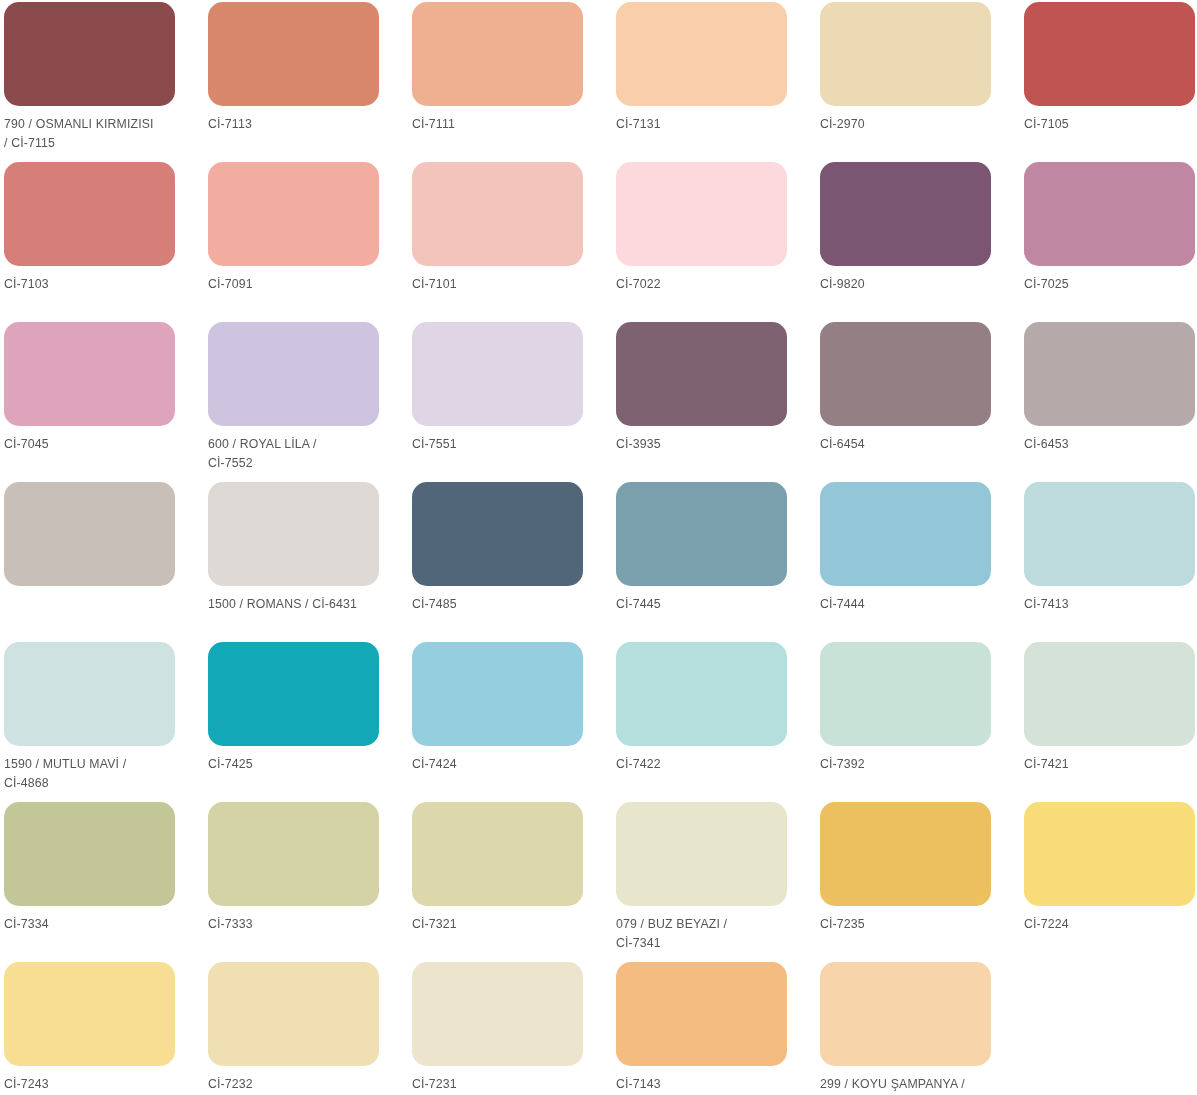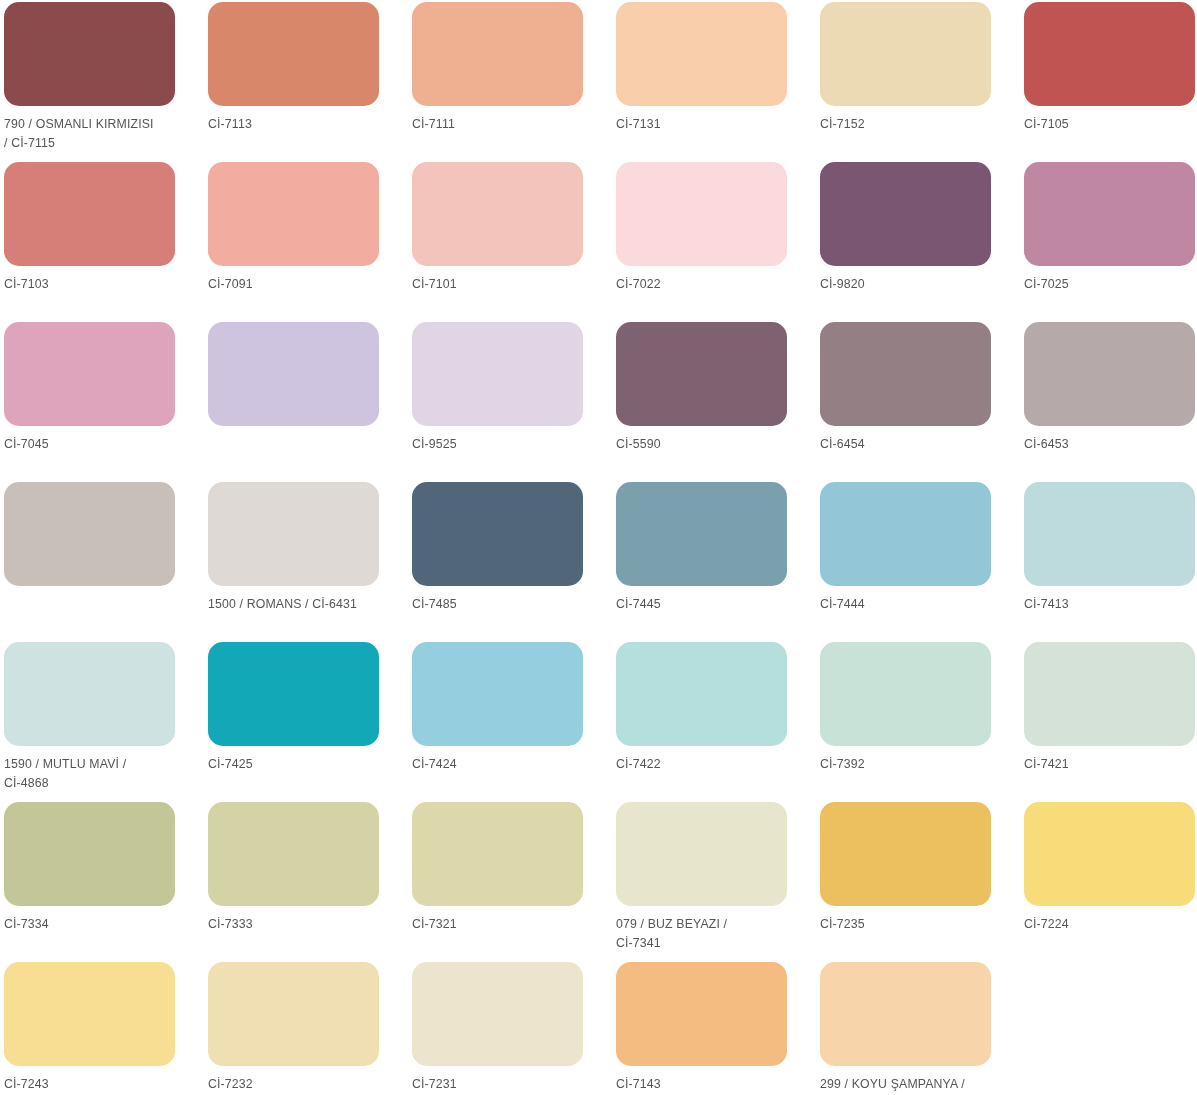--- a/index.html
+++ b/index.html
@@ -75,21 +75,21 @@
       <div class="swatch-cell">
         <div class="swatch-chip" style="background: rgb(239, 176, 145);"></div>
         <div class="swatch-label">Cİ-7111</div>
       </div>
       <div class="swatch-cell">
         <div class="swatch-chip" style="background: rgb(248, 207, 170);"></div>
         <div class="swatch-label">Cİ-7131</div>
       </div>
       <div class="swatch-cell">
         <div class="swatch-chip" style="background: rgb(236, 218, 180);"></div>
-        <div class="swatch-label">Cİ-7152</div>
+        <div class="swatch-label">Cİ-2970</div>
       </div>
       <div class="swatch-cell">
         <div class="swatch-chip" style="background: rgb(191, 84, 83);"></div>
         <div class="swatch-label">Cİ-7105</div>
       </div>
       <div class="swatch-cell">
         <div class="swatch-chip" style="background: rgb(214, 127, 120);"></div>
         <div class="swatch-label">Cİ-7103</div>
       </div>
       <div class="swatch-cell">
@@ -111,28 +111,30 @@
       <div class="swatch-cell">
         <div class="swatch-chip" style="background: rgb(192, 135, 163);"></div>
         <div class="swatch-label">Cİ-7025</div>
       </div>
       <div class="swatch-cell">
         <div class="swatch-chip" style="background: rgb(221, 164, 187);"></div>
         <div class="swatch-label">Cİ-7045</div>
       </div>
       <div class="swatch-cell">
         <div class="swatch-chip" style="background: rgb(207, 196, 224);"></div>
+        <div class="swatch-label">600 / ROYAL LİLA /
+Cİ-7552</div>
       </div>
       <div class="swatch-cell">
         <div class="swatch-chip" style="background: rgb(224, 213, 228);"></div>
-        <div class="swatch-label">Cİ-9525</div>
+        <div class="swatch-label">Cİ-7551</div>
       </div>
       <div class="swatch-cell">
         <div class="swatch-chip" style="background: rgb(126, 98, 114);"></div>
-        <div class="swatch-label">Cİ-5590</div>
+        <div class="swatch-label">Cİ-3935</div>
       </div>
       <div class="swatch-cell">
         <div class="swatch-chip" style="background: rgb(148, 128, 132);"></div>
         <div class="swatch-label">Cİ-6454</div>
       </div>
       <div class="swatch-cell">
         <div class="swatch-chip" style="background: rgb(181, 169, 169);"></div>
         <div class="swatch-label">Cİ-6453</div>
       </div>
       <div class="swatch-cell">

